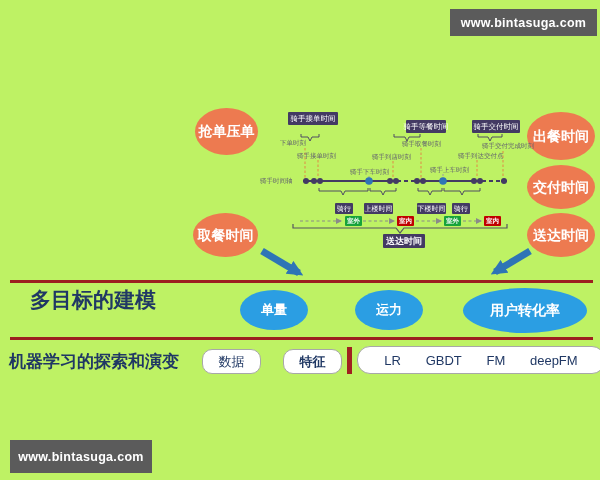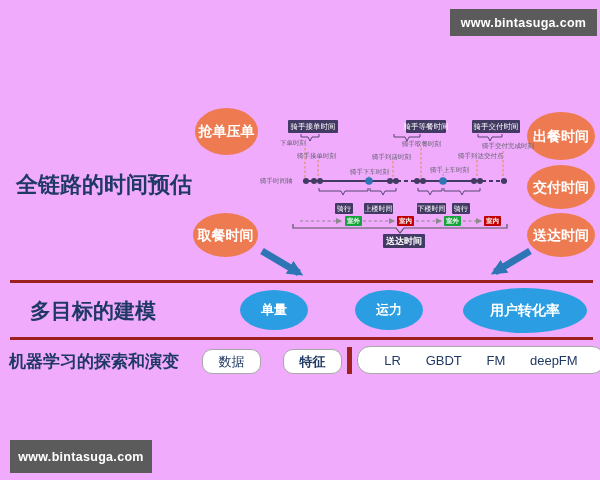--- a/index.html
+++ b/index.html
@@ -1,17 +1,17 @@
 <!DOCTYPE html>
 <html><head>
 <meta charset="utf-8">
 <style>
   html,body{margin:0;padding:0;background:#fff;}
   #slide{
-    position:relative;width:600px;height:480px;background:#f0abfc;overflow:hidden;
+    position:relative;width:600px;height:480px;background:#bef264;overflow:hidden;
     font-family:"Liberation Sans", sans-serif;
   }
   .abs{position:absolute;}
   .wm{background:#5B5B5B;color:#fff;display:flex;align-items:center;justify-content:center;
       font-size:12.5px;font-weight:600;letter-spacing:.3px;}
   .title{color:#203864;font-weight:bold;white-space:nowrap;}
   .bubble{border-radius:50%;color:#fff;font-weight:bold;display:flex;align-items:center;
       justify-content:center;text-align:center;line-height:1.05;}
   .orange{background:#ED7A50;}
   .blue{background:#2B9EE3;}
@@ -102,30 +102,29 @@
 
     <path fill="none" stroke="#55555f" stroke-width="1.2" d="M293,224 L293,228 L396,228 L400,233 L404,228 L507,228 L507,224"></path>
 
     <line x1="262" y1="251" x2="299" y2="273" stroke="#2E75B6" stroke-width="7" marker-end="url(#bluehead)"></line>
     <line x1="530" y1="251" x2="495" y2="272" stroke="#2E75B6" stroke-width="7" marker-end="url(#bluehead)"></line>
   </svg>
 
   <div class="abs wm" style="left:450px;top:9px;width:147px;height:27px;">www.bintasuga.com</div>
   <div class="abs wm" style="left:10px;top:440px;width:142px;height:33px;">www.bintasuga.com</div>
 
-  <div class="abs title" style="left:16px;top:170px;font-size:22px;">全链路的时间预估</div>
 
   <div class="abs bubble orange" style="left:195px;top:108px;width:63px;height:47px;font-size:14px;">抢单压单</div>
   <div class="abs bubble orange" style="left:193px;top:213px;width:65px;height:44px;font-size:14px;">取餐时间</div>
 
   <div class="abs bubble orange" style="left:527px;top:112px;width:68px;height:48px;font-size:14px;">出餐时间</div>
   <div class="abs bubble orange" style="left:527px;top:165px;width:68px;height:44px;font-size:14px;">交付时间</div>
   <div class="abs bubble orange" style="left:527px;top:213px;width:68px;height:44px;font-size:14px;">送达时间</div>
 
-  <div class="abs navybox" style="left:288px;top:120px;width:50px;height:13px;font-size:7.5px;">骑手接单时间</div>
+  <div class="abs navybox" style="left:288px;top:112px;width:50px;height:13px;font-size:7.5px;">骑手接单时间</div>
   <div class="abs navybox" style="left:406px;top:120px;width:40px;height:13px;font-size:7.5px;">骑手等餐时间</div>
   <div class="abs navybox" style="left:472px;top:120px;width:48px;height:13px;font-size:7.5px;">骑手交付时间</div>
 
   <div class="abs instant" style="left:280px;top:140px;">下单时刻</div>
   <div class="abs instant" style="left:297px;top:153px;">骑手接单时刻</div>
   <div class="abs instant" style="left:350px;top:169px;">骑手下车时刻</div>
   <div class="abs instant" style="left:372px;top:154px;">骑手到店时刻</div>
   <div class="abs instant" style="left:402px;top:141px;">骑手取餐时刻</div>
   <div class="abs instant" style="left:430px;top:167px;">骑手上车时刻</div>
   <div class="abs instant" style="left:458px;top:153px;">骑手到达交付点</div>
@@ -140,21 +139,21 @@
 
   <div class="abs envbox green" style="left:345px;top:216px;width:17px;height:10px;">室外</div>
   <div class="abs envbox red" style="left:397px;top:216px;width:17px;height:10px;">室内</div>
   <div class="abs envbox green" style="left:444px;top:216px;width:17px;height:10px;">室外</div>
   <div class="abs envbox red" style="left:484px;top:216px;width:17px;height:10px;">室内</div>
 
   <div class="abs navybox" style="left:383px;top:234px;width:42px;height:14px;font-size:9px;font-weight:bold;">送达时间</div>
 
   <div class="abs redline" style="left:10px;top:280px;width:583px;"></div>
 
-  <div class="abs title" style="left:30px;top:297px;font-size:21px;">多目标的建模</div>
+  <div class="abs title" style="left:30px;top:286px;font-size:21px;">多目标的建模</div>
 
   <div class="abs bubble blue" style="left:240px;top:290px;width:68px;height:40px;font-size:13px;">单量</div>
   <div class="abs bubble blue" style="left:355px;top:290px;width:68px;height:40px;font-size:13px;">运力</div>
   <div class="abs bubble blue" style="left:463px;top:288px;width:124px;height:45px;font-size:14px;">用户转化率</div>
 
   <div class="abs redline" style="left:10px;top:337px;width:583px;"></div>
 
   <div class="abs pill" style="left:202px;top:349px;width:57px;height:23px;">数据</div>
 
   <div class="abs title" style="left:9px;top:350px;font-size:17px;">机器学习的探索和演变</div>

